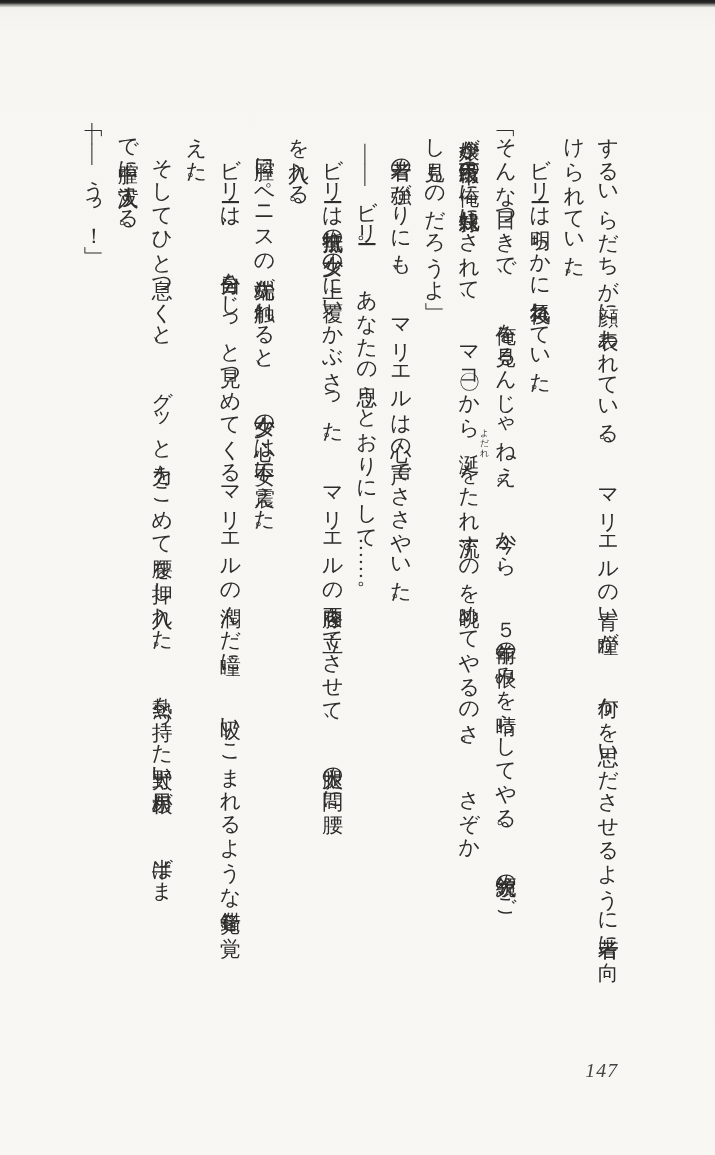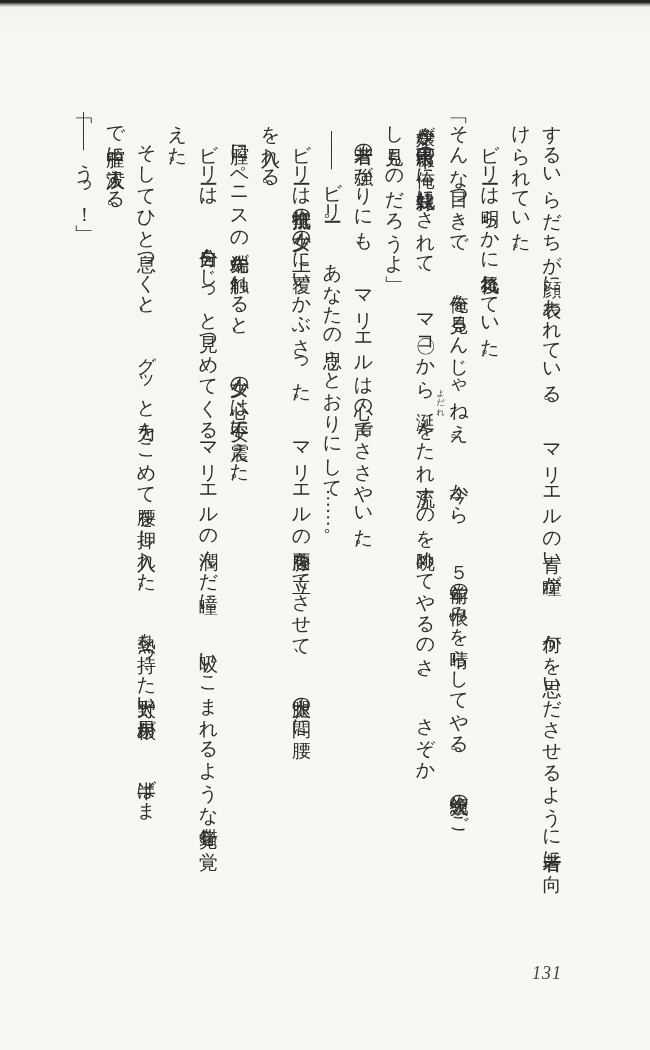--- a/index.html
+++ b/index.html
@@ -84,15 +84,15 @@
     <p class="tline">　ビリーは無抵抗の少女の上に覆いかぶさった。　マリエルの両膝を立てさせて、　太腿の間に腰</p>
     <p class="tline">を入れる。</p>
     <p class="tline">　膣口にペニスの先端が触れると、　少女の心は不安に震えた。</p>
     <p class="tline">　ビリーは、　自分をじっと見つめてくるマリエルの潤んだ瞳に、　吸いこまれるような錯覚を覚</p>
     <p class="tline">えた。</p>
     <p class="tline">　そしてひと息つくと、　グッと力をこめて腰を押し入れた。　熱を持った野太い男根が、　半ばま</p>
     <p class="tline">で膣中に没入する。</p>
     <p class="tline">「――うっ！」</p>
   </div>
 
-  <div class="page-number">131</div>
+  <div class="page-number">147</div>
 
 </div>
 
 </body></html>

